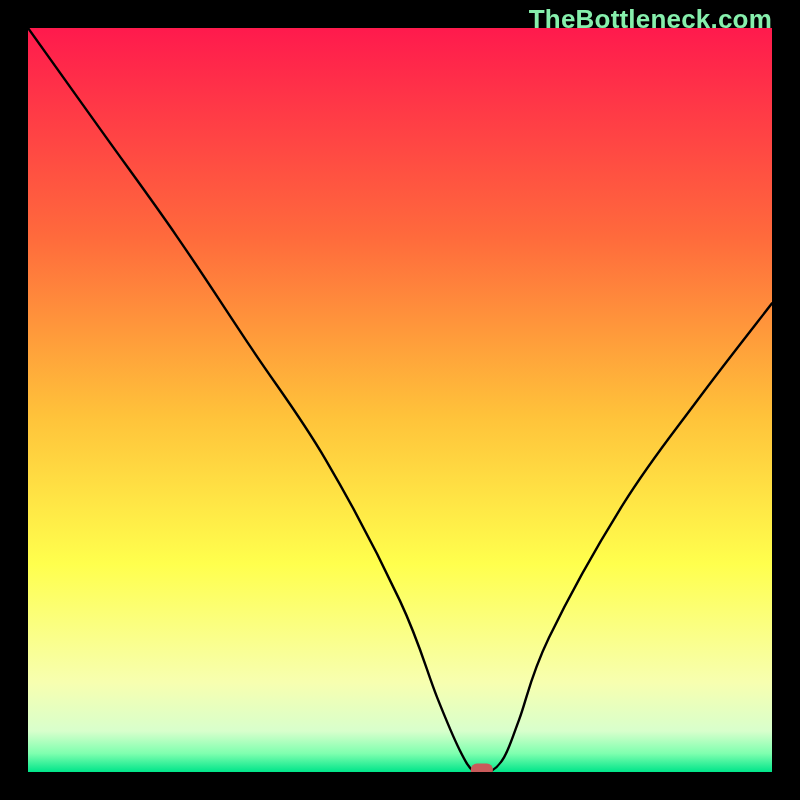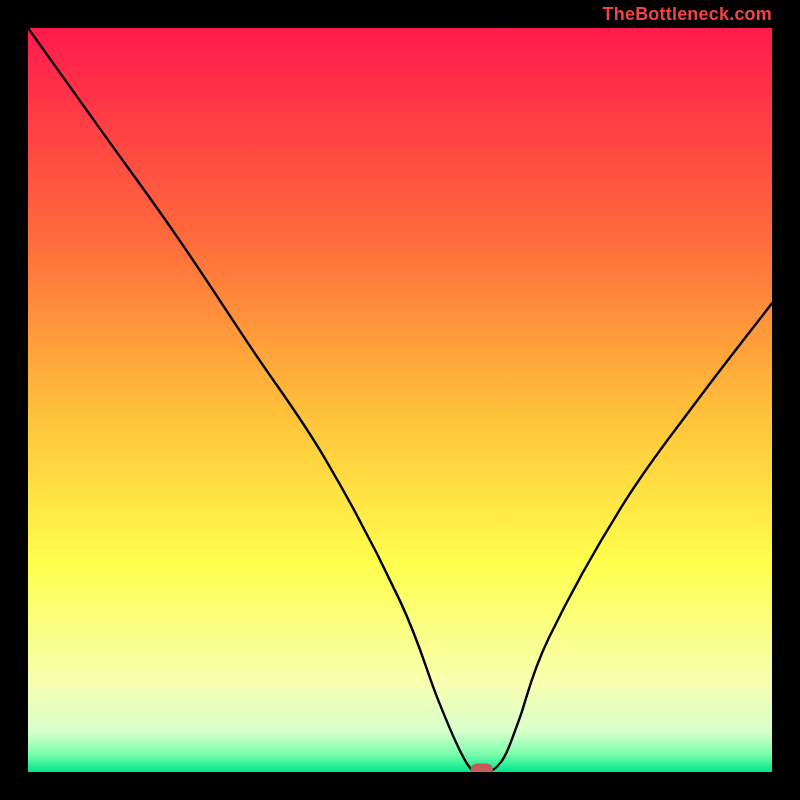--- a/index.html
+++ b/index.html
@@ -21,22 +21,22 @@
     left: 28px;
     top: 28px;
     width: 744px;
     height: 744px;
     overflow: hidden;
   }
   .watermark {
     position: absolute;
     top: 4px;
     right: 28px;
-    color: #ef4444;
-    font-size: 18px;
+    color: #86efac;
+    font-size: 26px;
     font-weight: 600;
     font-family: Arial, Helvetica, sans-serif;
     letter-spacing: 0.2px;
   }
 </style>
 </head>
 <body>
 
 <div class="outer">
   <div class="watermark">TheBottleneck.com</div>

